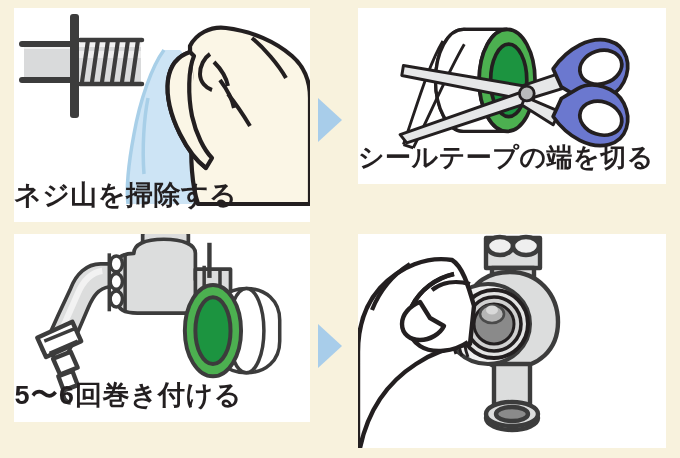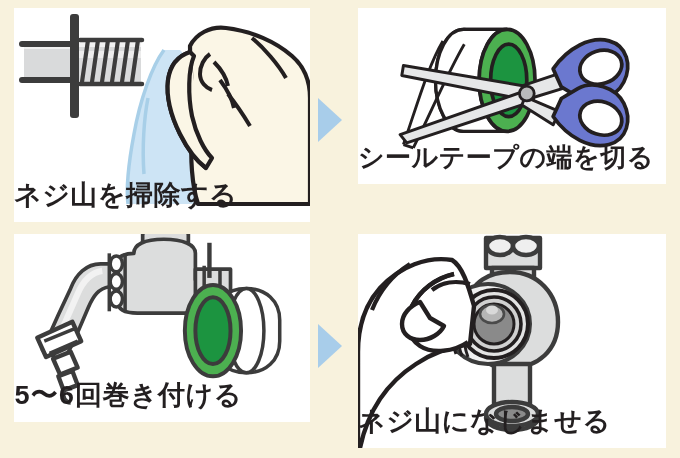--- a/index.html
+++ b/index.html
@@ -238,19 +238,18 @@
           <path d="M96 40 C78 44 62 56 54 72 C46 88 50 104 62 112
                    C74 120 96 118 110 108" fill="#ffffff"></path>
 
           <path d="M62 68 C52 72 44 80 44 90 C44 100 52 106 62 106 C72 106 82 100 86 92 L72 84 Z" fill="#ffffff"></path>
         </g>
         <path d="M52 30 C36 40 22 56 14 76" fill="none" stroke="#231f20" stroke-width="4.2"></path>
         <path d="M96 40 C78 44 62 56 54 72" fill="none" stroke="#231f20" stroke-width="4.2"></path>
         <path d="M112 50 C98 46 84 48 74 56" fill="none" stroke="#231f20" stroke-width="4.2"></path>
       </svg>
     </div>
-    <div class="caption">ネジ山になじませる</div>
   </div>
 
   <div class="arrow" id="arrow1"></div>
   <div class="arrow" id="arrow2"></div>
 
 </div>
 
 </body></html>

